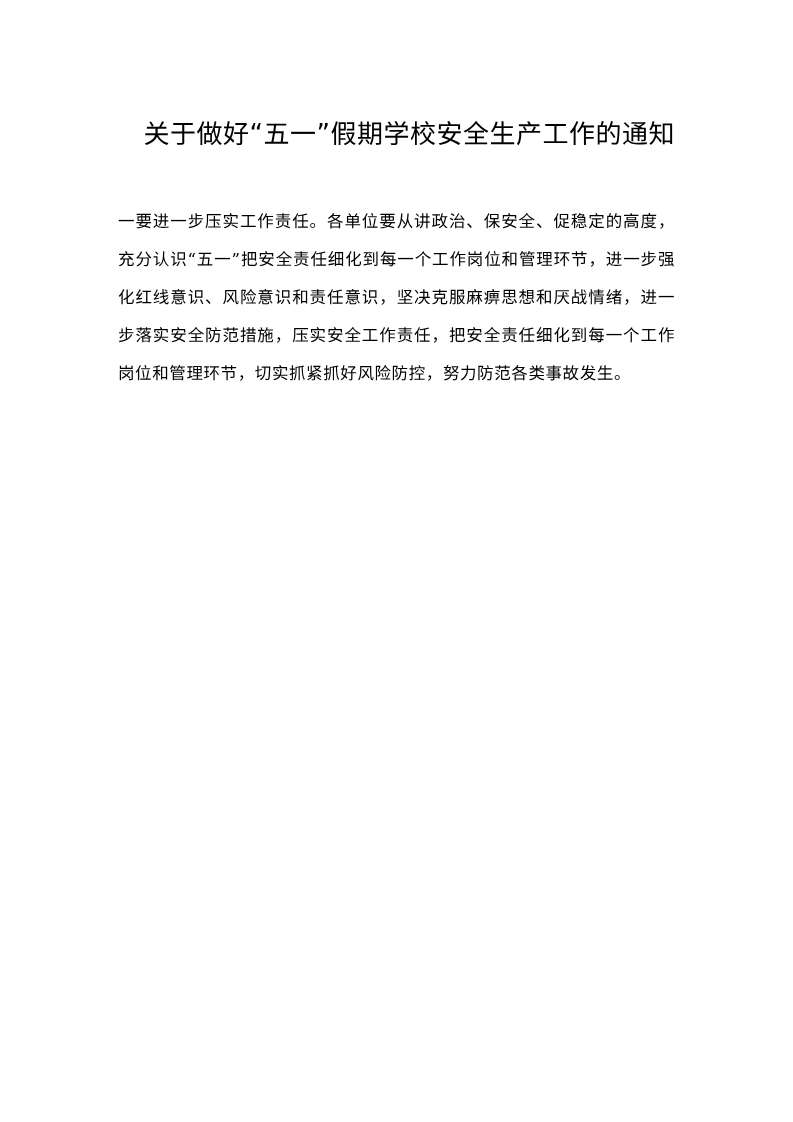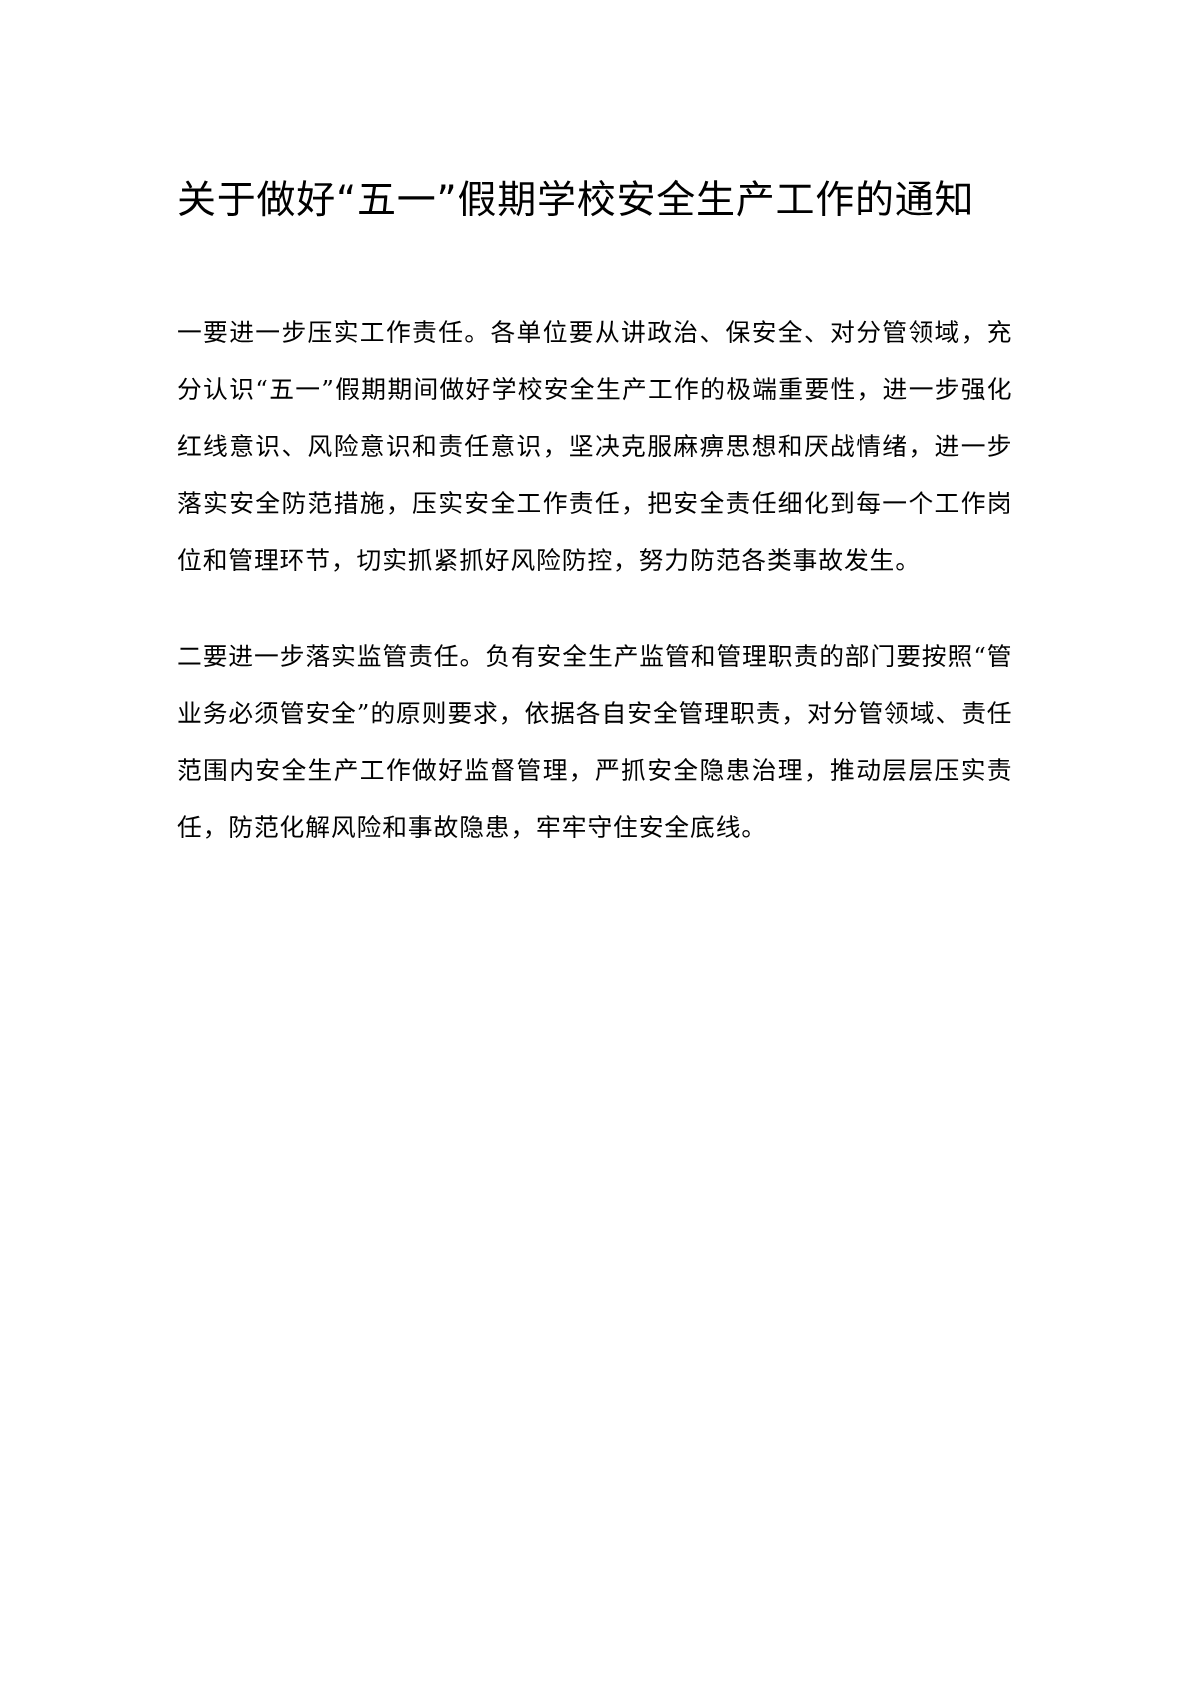--- a/index.html
+++ b/index.html
@@ -18,21 +18,21 @@
     box-sizing: border-box;
     width: 793px;
     height: 1122px;
     padding: 112px 118px 90px 118px;
     background: #ffffff;
   }
   .doc-title {
     font-family: "DejaVu Sans", "Liberation Sans", sans-serif;
     font-size: 26px;
     line-height: 45px;
-    text-align: left;
+    text-align: right;
     font-weight: 400;
     letter-spacing: 0.5px;
     margin: 0 0 46px 0;
     color: #000000;
   }
   .doc-body {
     font-size: 16.5px;
     line-height: 38px;
     letter-spacing: 0.6px;
     text-align: justify;
@@ -44,16 +44,15 @@
   .para:last-child {
     margin-bottom: 0;
   }
 </style>
 </head>
 <body>
 
 <div class="page">
   <h1 class="doc-title">关于做好“五一”假期学校安全生产工作的通知</h1>
   <div class="doc-body">
-    <p class="para">一要进一步压实工作责任。各单位要从讲政治、保安全、对分管领域，充分认识“五一”假期期间做好学校安全生产工作的极端重要性，进一步强化红线意识、风险意识和责任意识，坚决克服麻痹思想和厌战情绪，进一步落实安全防范措施，压实安全工作责任，把安全责任细化到每一个工作岗位和管理环节，切实抓紧抓好风险防控，努力防范各类事故发生。</p>
-    <p class="para">二要进一步落实监管责任。负有安全生产监管和管理职责的部门要按照“管业务必须管安全”的原则要求，依据各自安全管理职责，对分管领域、责任范围内安全生产工作做好监督管理，严抓安全隐患治理，推动层层压实责任，防范化解风险和事故隐患，牢牢守住安全底线。</p>
+    <p class="para">一要进一步压实工作责任。各单位要从讲政治、保安全、促稳定的高度，充分认识“五一”把安全责任细化到每一个工作岗位和管理环节，进一步强化红线意识、风险意识和责任意识，坚决克服麻痹思想和厌战情绪，进一步落实安全防范措施，压实安全工作责任，把安全责任细化到每一个工作岗位和管理环节，切实抓紧抓好风险防控，努力防范各类事故发生。</p>
   </div>
 </div>
 
 </body></html>

